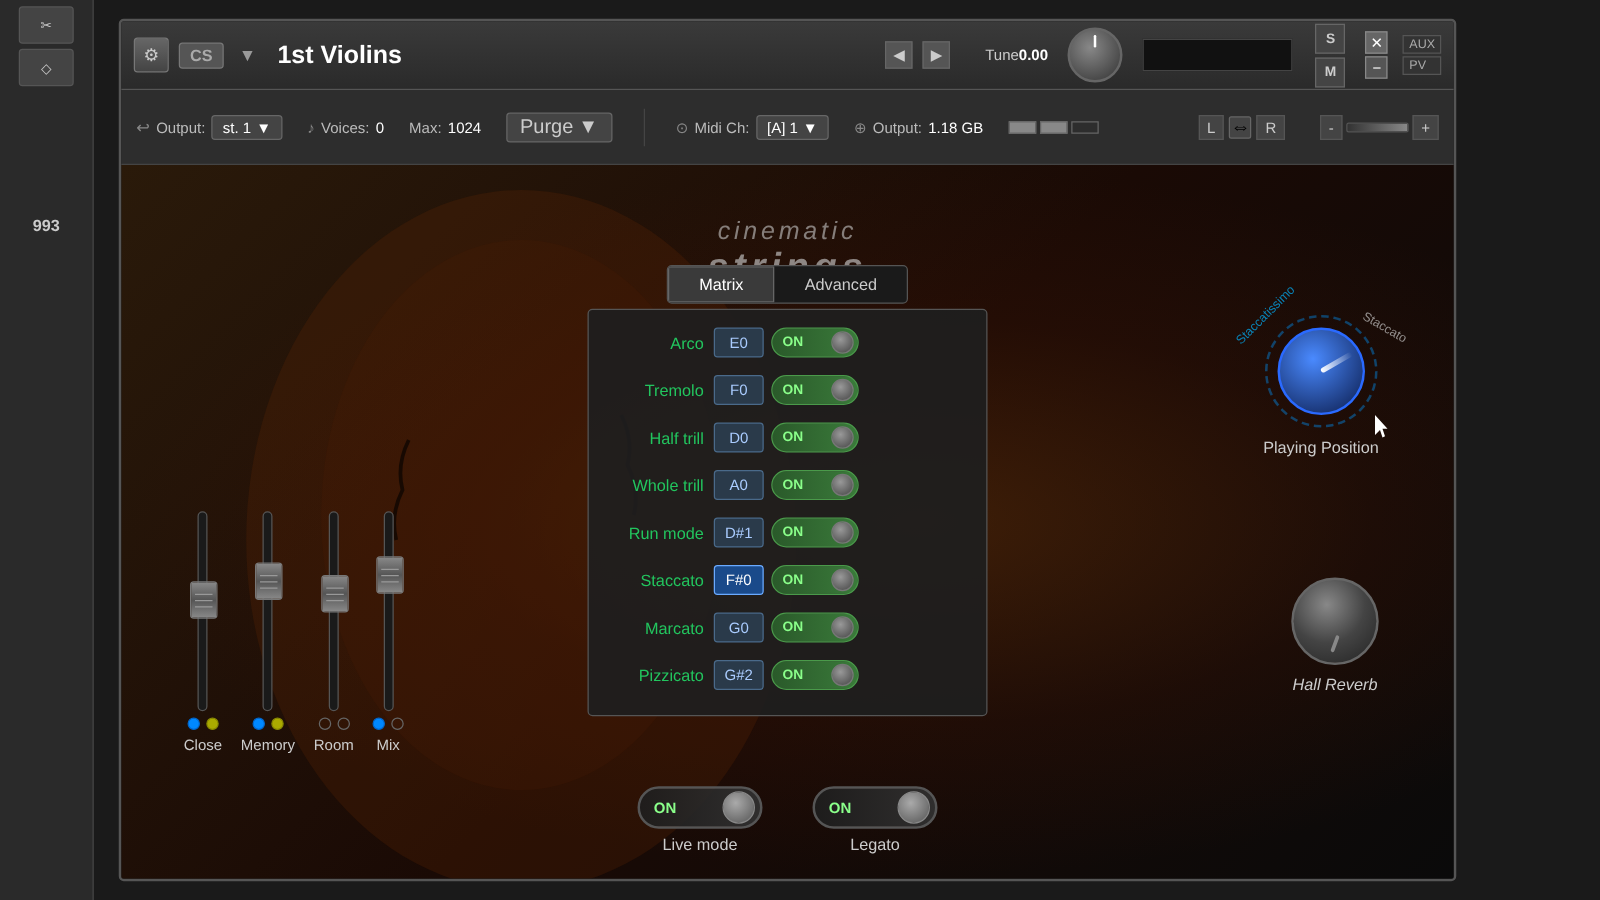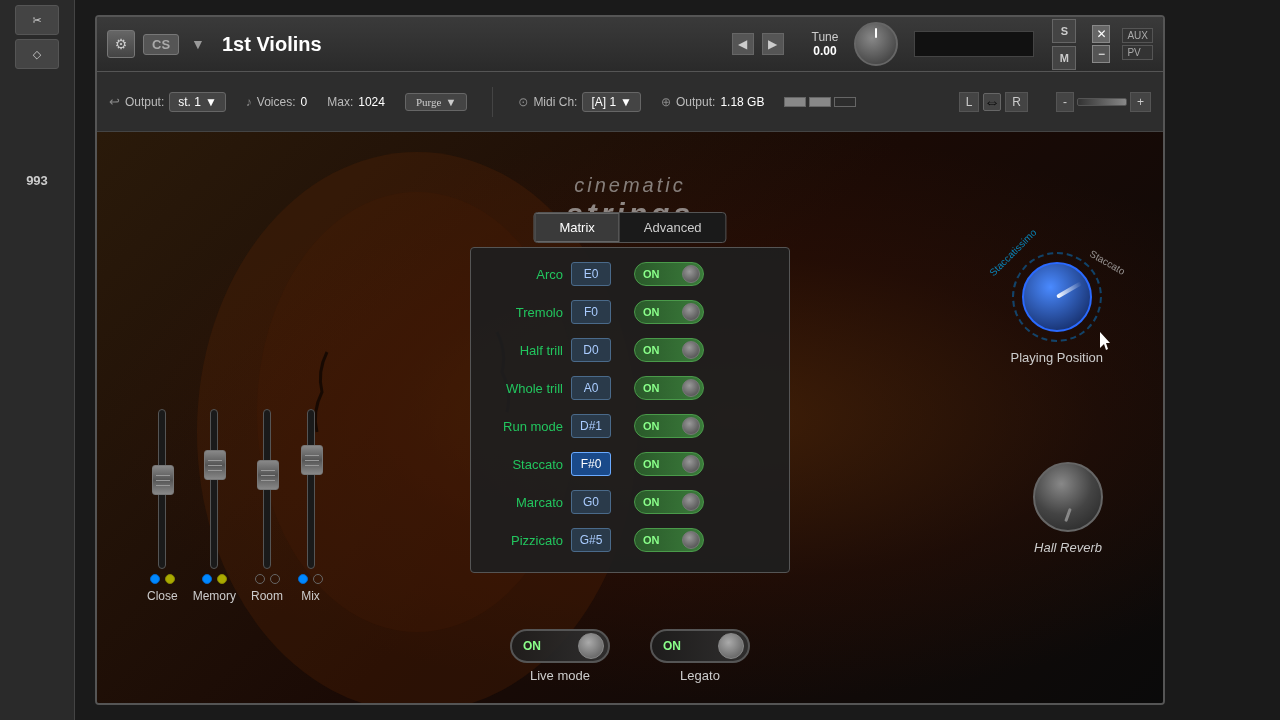--- a/index.html
+++ b/index.html
@@ -143,26 +143,25 @@
     .info-value {
       color: #fff;
       font-size: 12px;
     }
     .purge-btn {
       background: #444;
       border: 1px solid #666;
       border-radius: 3px;
       padding: 2px 10px;
       color: #ccc;
-      font-size: 11px;
+      font-size: 16px;
       cursor: pointer;
       display: flex;
       align-items: flex-end;
       gap: 4px;
-      font-family: Liberation Serif, serif;
     }
     .memory-bars {
       display: flex;
       gap: 3px;
     }
     .mem-bar {
       width: 22px;
       height: 10px;
       border: 1px solid #666;
     }
@@ -294,21 +293,21 @@
     }
     .matrix-key {
       background: #2a3a4a;
       border: 1px solid #4a6a8a;
       border-radius: 3px;
       color: #aaccff;
       font-size: 12px;
       width: 40px;
       text-align: center;
       padding: 4px 0;
-      margin-right: 23px;
+      margin-right: 6px;
       cursor: pointer;
     }
     .matrix-key.highlighted {
       background: #1a4a8a;
       border-color: #6aaaff;
       color: #fff;
     }
     .toggle-on {
       width: 70px;
       height: 24px;
@@ -569,21 +568,21 @@
 <div class="plugin-window">
 
   <div class="title-bar">
     <div class="title-btn">⚙</div>
     <div style="background:#555;border:1px solid #777;border-radius:3px;padding:2px 8px;color:#aaa;font-size:13px;font-weight:bold;">CS</div>
     <span style="color:#999;font-size:14px;margin:0 4px;">▼</span>
     <span class="instrument-name">1st Violins</span>
     <div class="nav-btn">◀</div>
     <div class="nav-btn">▶</div>
 
-    <div style="display:flex;flex-direction:column;align-items:center;margin-left:20px;">
+    <div style="display:flex;flex-direction:row;align-items:flex-start;margin-left:20px;">
       <span style="color:#ccc;font-size:12px;">Tune</span>
       <span style="color:#fff;font-size:12px;font-weight:bold;">0.00</span>
     </div>
     <div class="knob-tune" style="margin-left:8px;"></div>
     <div class="tune-display" style="margin-left:8px;width:120px;height:26px;background:#111;border:1px solid #444;"></div>
 
     <div style="display:flex;flex-direction:column;gap:3px;margin-left:10px;">
       <div class="s-btn">S</div>
       <div class="m-btn">M</div>
     </div>
@@ -726,21 +725,21 @@
         <div class="matrix-row">
           <span class="matrix-label">Marcato</span>
           <div class="matrix-key">G0</div>
           <div class="toggle-on">
             <span class="toggle-text">ON</span>
             <div class="toggle-circle"></div>
           </div>
         </div>
         <div class="matrix-row">
           <span class="matrix-label">Pizzicato</span>
-          <div class="matrix-key">G#5</div>
+          <div class="matrix-key">G#2</div>
           <div class="toggle-on">
             <span class="toggle-text">ON</span>
             <div class="toggle-circle"></div>
           </div>
         </div>
       </div>
 
     <div class="playing-position">
       <div class="pp-knob">
         <div class="pp-ring"></div>

